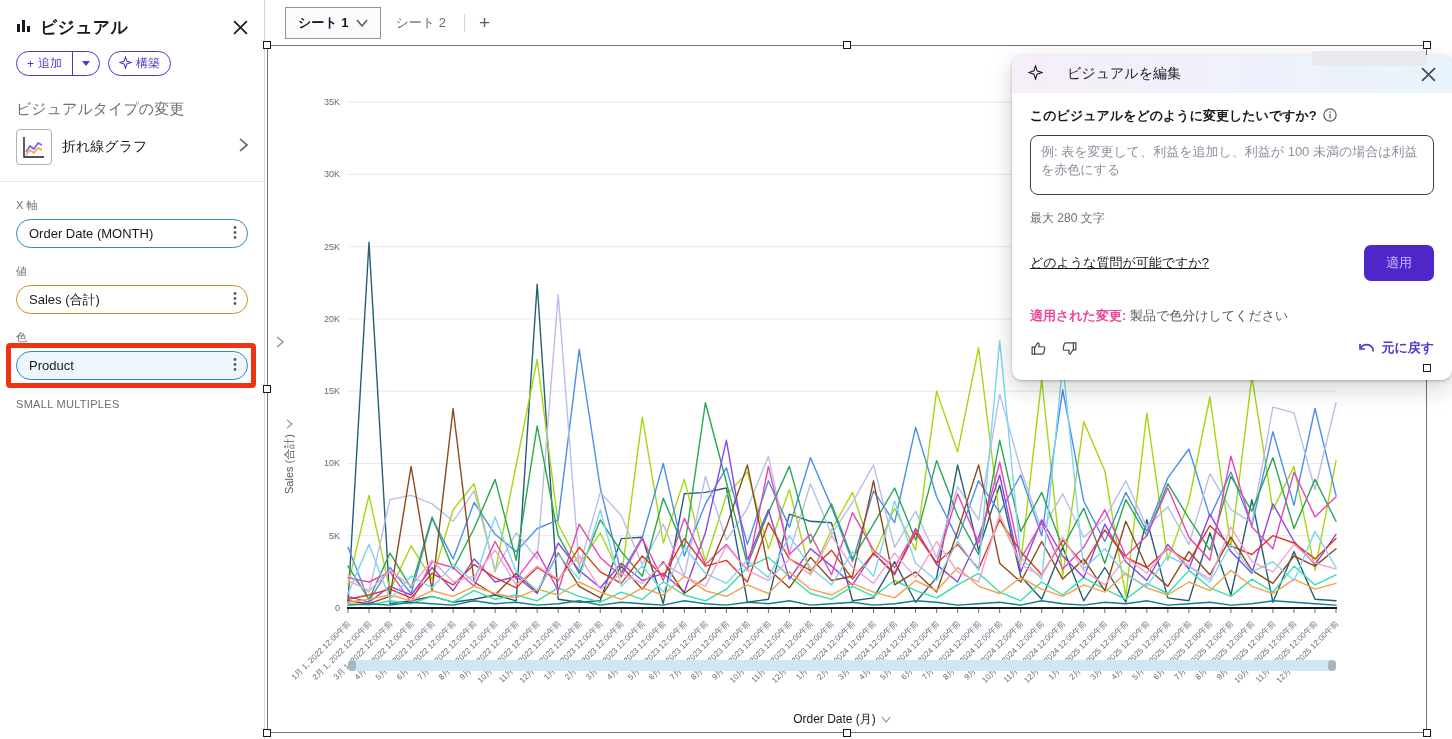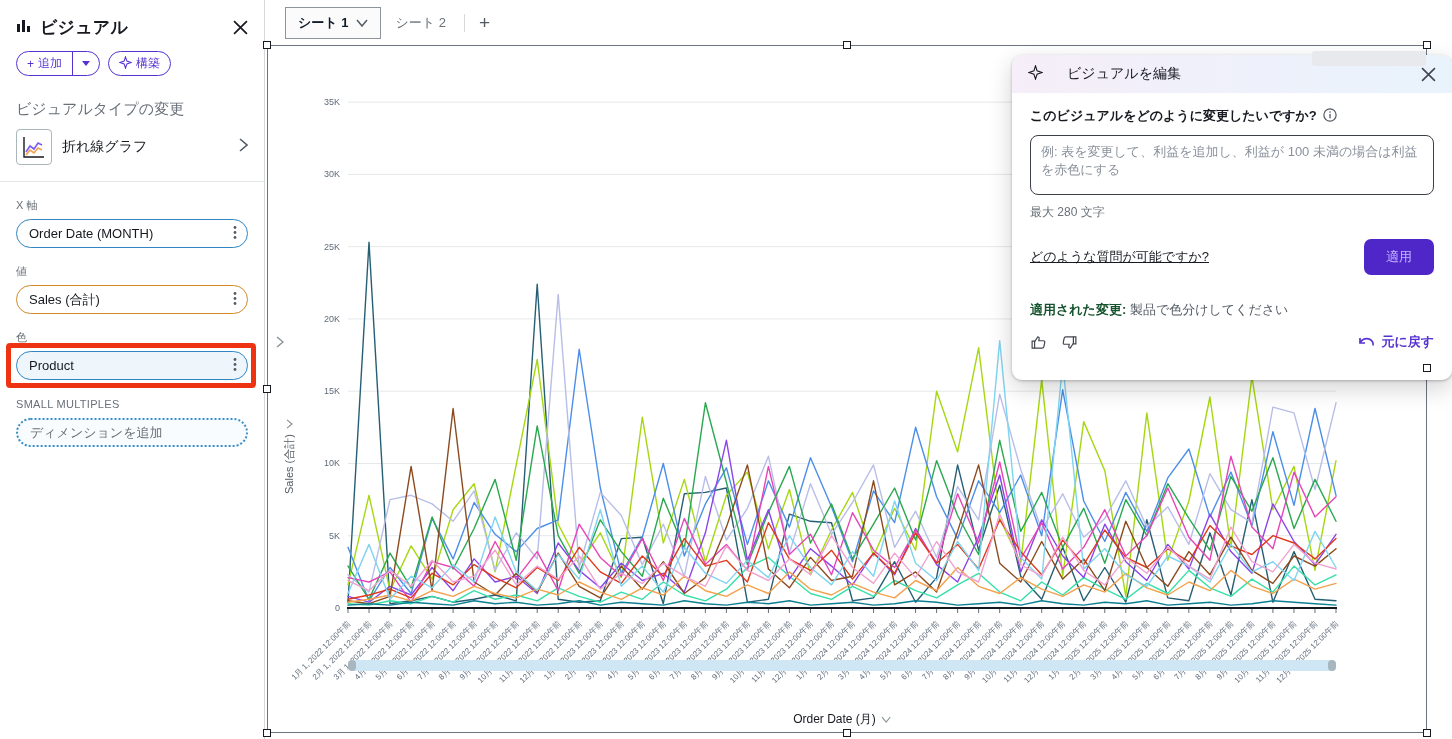--- a/index.html
+++ b/index.html
@@ -75,28 +75,28 @@
     border-radius:10px 10px 0 0;
     background:linear-gradient(90deg,#f6eef8 0%,#eef1fb 55%,#e9f3fb 100%); }
   .dlg-title { font-size:14px; font-weight:400; }
   .dlg-close { margin-left:auto; cursor:pointer; display:flex; }
   .dlg-body { padding:14px 18px 0 18px; }
   .dlg-question { font-size:13px; font-weight:700; display:flex; align-items:center; gap:6px; }
   .dlg-textarea { width:100%; height:60px; margin-top:10px; border:1px solid #3c414b;
     border-radius:8px; padding:7px 10px; font-size:13px; resize:none;
     font-family:"Liberation Sans","DejaVu Sans",sans-serif; color:#16191f; outline:none; }
   .dlg-textarea::placeholder { color:#8b919c; }
-  .dlg-max { font-size:12px; color:#687078; margin-top:5px; }
+  .dlg-max { font-size:12px; color:#687078; margin-top:11px; }
   .dlg-row { display:flex; align-items:center; margin-top:18px; }
   .dlg-link { font-size:13px; color:#16191f; text-decoration:underline; cursor:pointer; }
   .apply-btn { margin-left:auto; background:#4f27c9; color:#c4b5fd; border:none;
     border-radius:7px; font-size:13px; padding:9px 22px; cursor:pointer;
     font-family:inherit; }
   .applied { margin-top:26px; font-size:13px; color:#545b64; }
-  .applied b { color:#14532d; }
+  .applied b { color:#ec4899; }
   .fb-row { display:flex; align-items:center; margin-top:14px; padding-bottom:14px; }
   .fb-icons { display:flex; gap:14px; }
   .fb-icons span { cursor:pointer; display:flex; }
   .undo { margin-left:auto; display:flex; align-items:center; gap:6px;
     color:#5633d1; font-size:13px; cursor:pointer;font-weight:bold; }
 </style>
 </head>
 <body>
 
 <div class="app">
@@ -196,25 +196,20 @@
           <svg width="4" height="15" viewBox="0 0 4 15">
               <circle cx="2" cy="2.5" r="1.4" fill="#545b64"></circle>
               <circle cx="2" cy="7.5" r="1.4" fill="#545b64"></circle>
               <circle cx="2" cy="12.5" r="1.4" fill="#545b64"></circle>
             </svg>
         </span>
       </div>
     </div>
 
     <div class="sm-label">SMALL MULTIPLES</div>
-    <div class="well-wrap">
-      <div class="well dashed">
-        <span class="w-text">ディメンションを追加</span>
-      </div>
-    </div>
   </div>
 
   <div class="tabbar">
     <div class="tab-active">
       <span>シート 1</span>
       <span>
         <svg width="12" height="8" viewBox="0 0 12 8">
             <path d="M1 1 L6 7 L11 1" stroke="#545b64" stroke-width="1.5" fill="none"></path>
           </svg>
       </span>

